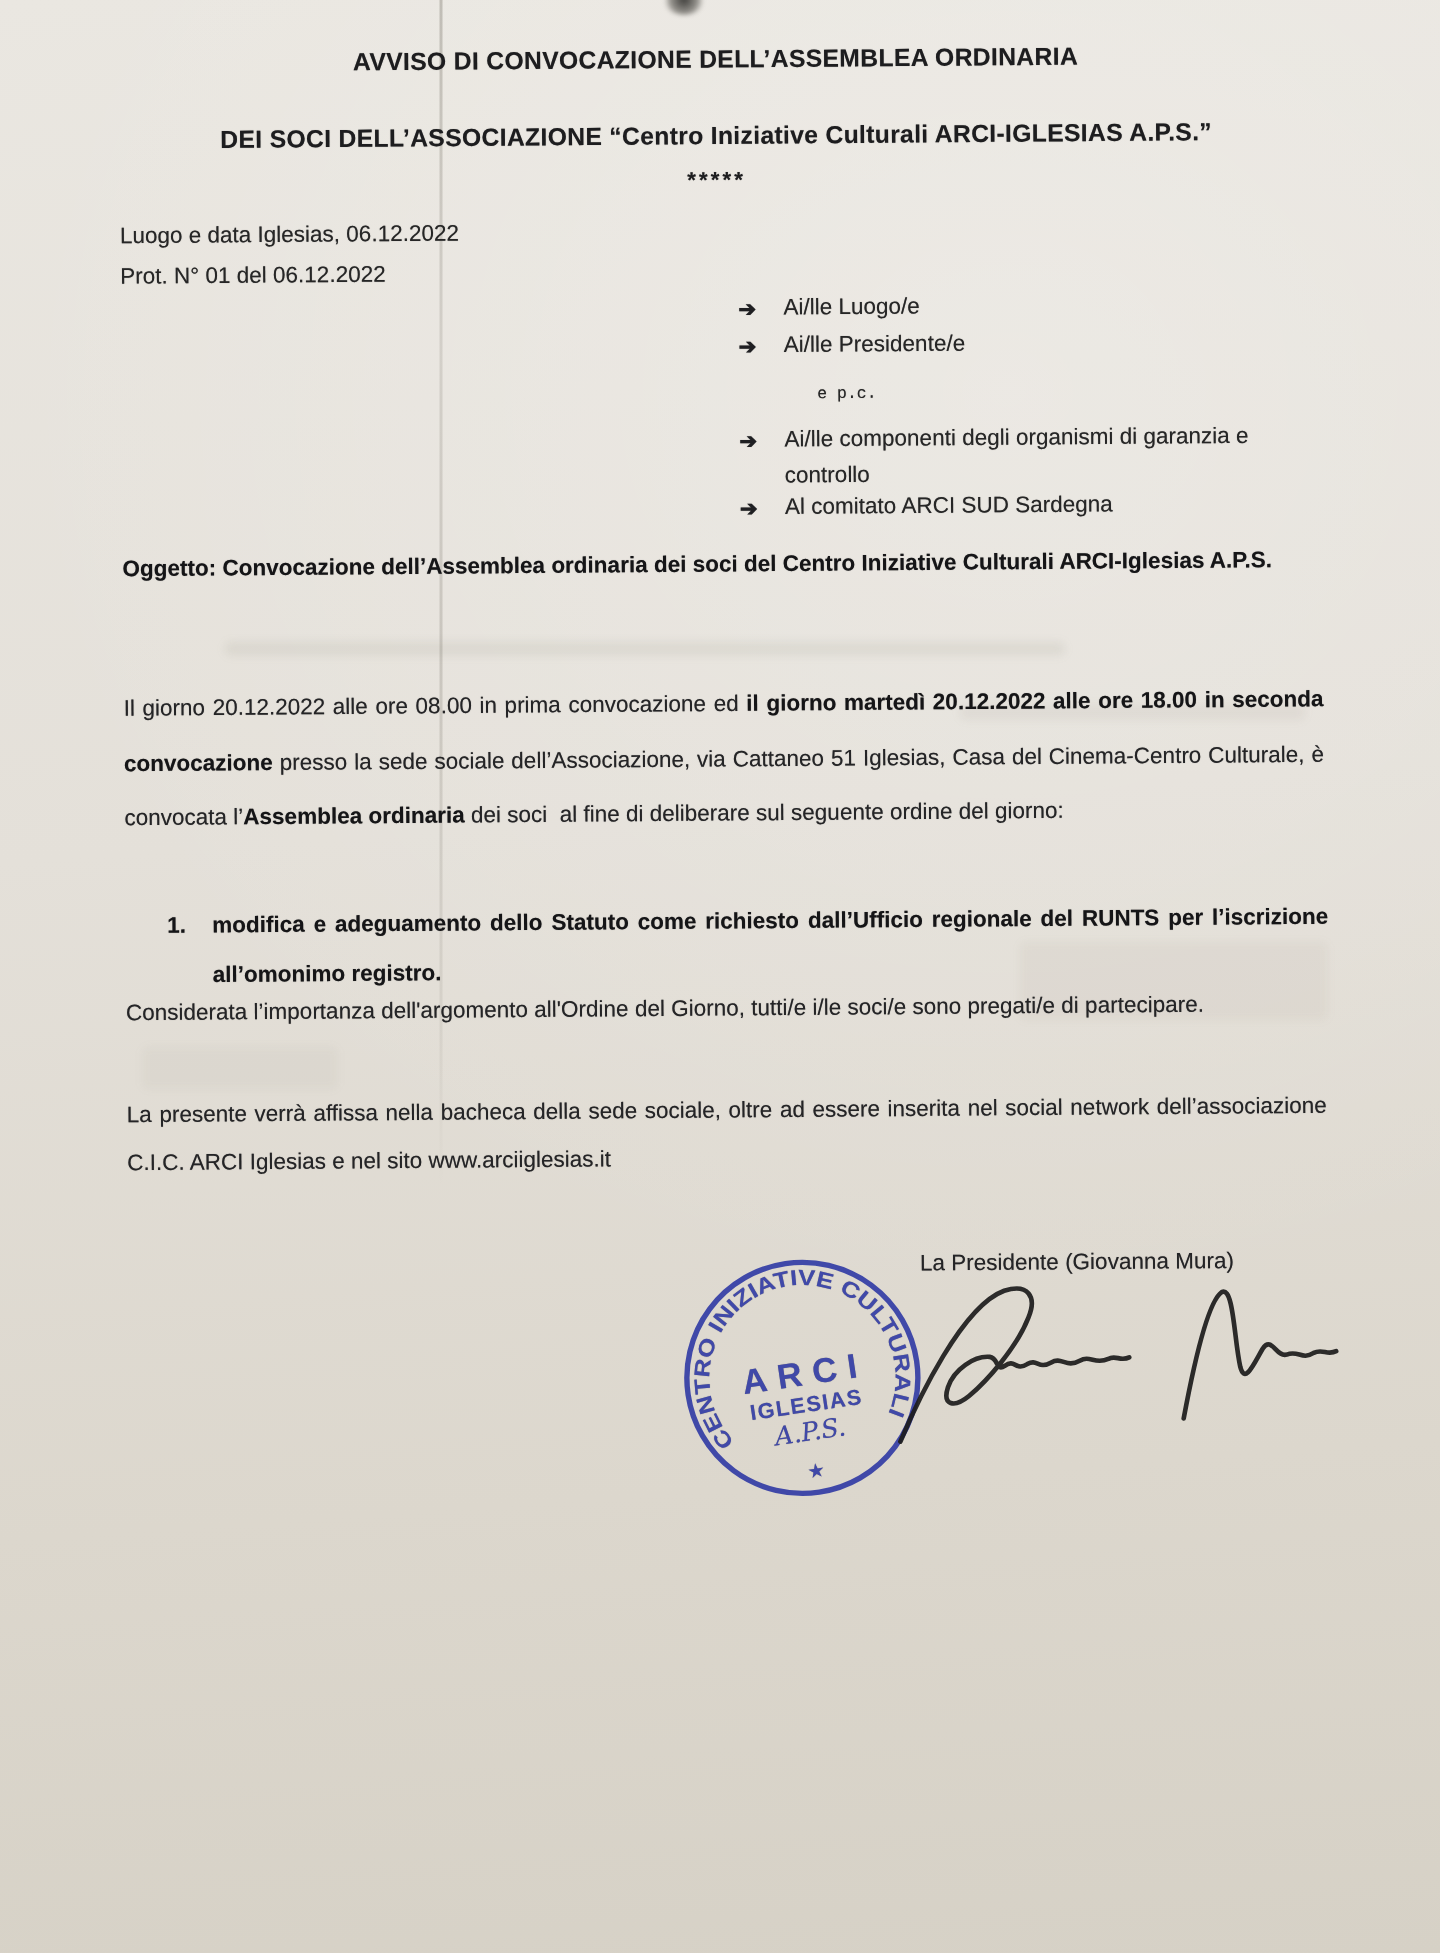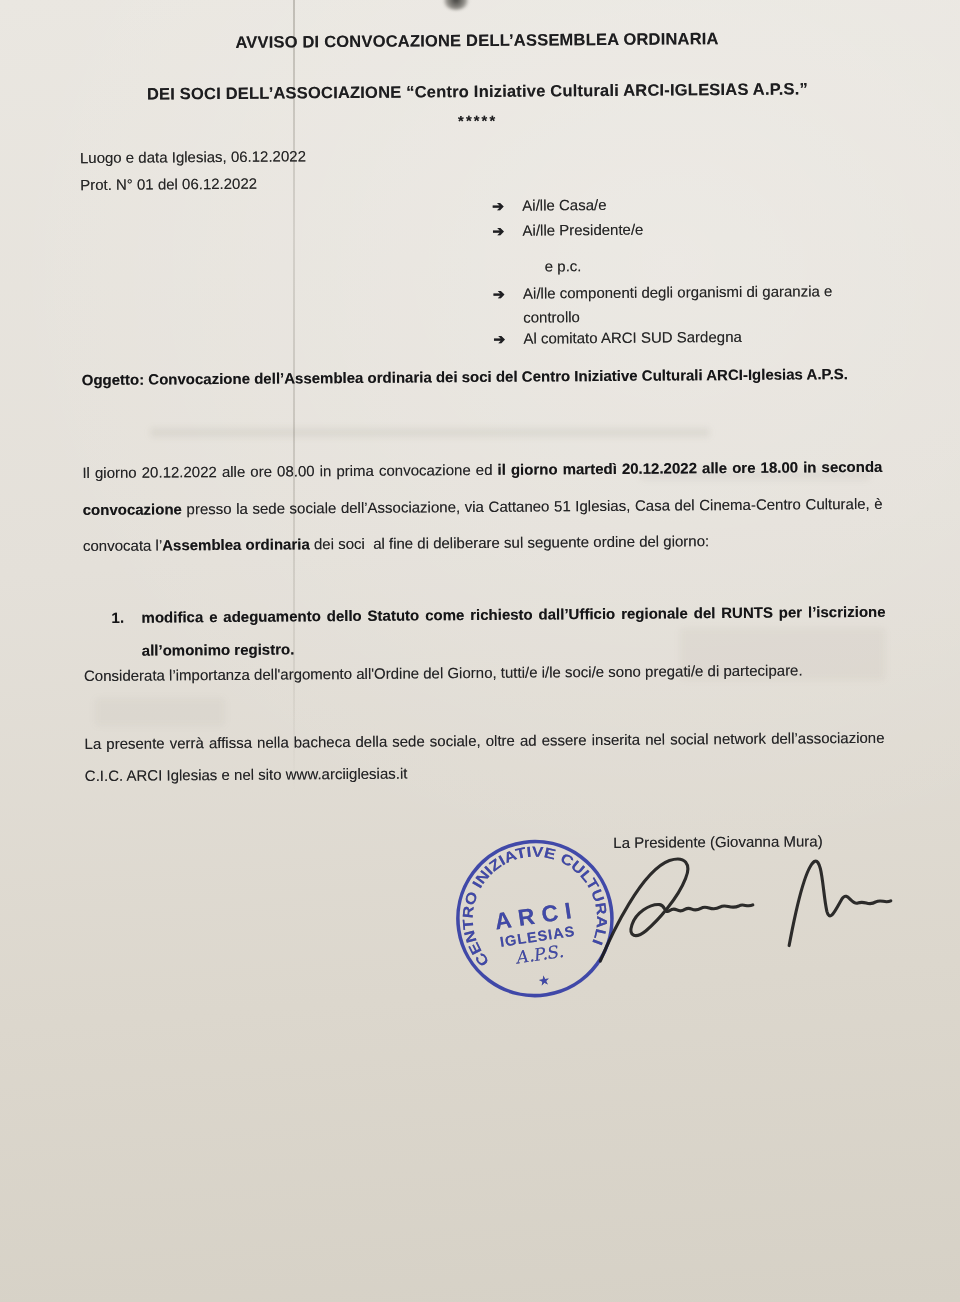--- a/index.html
+++ b/index.html
@@ -135,27 +135,27 @@
     <div class="abs title" style="top:82px;">DEI SOCI DELL’ASSOCIAZIONE “Centro Iniziative Culturali ARCI-IGLESIAS A.P.S.”</div>
     <div class="abs stars" style="top:112px;">*****</div>
 
     <div class="abs meta-block">
       <div>Luogo e data Iglesias, 06.12.2022</div>
       <div>Prot. N° 01 del 06.12.2022</div>
     </div>
 
     <div class="abs recip-row" style="left:494px; top:194px; width:400px;">
       <span class="arrow">➔</span>
-      <span class="recip-text">Ai/lle Casa/e</span>
+      <span class="recip-text">Ai/lle Luogo/e</span>
     </div>
     <div class="abs recip-row" style="left:494px; top:219px; width:400px;">
       <span class="arrow">➔</span>
       <span class="recip-text">Ai/lle Presidente/e</span>
     </div>
-    <div class="abs" style="left:546px; top:258px; font-size:15px;">e p.c.</div>
+    <div class="abs" style="left:546px; top:258px; font-size:11px;font-family:Liberation Mono, monospace;">e p.c.</div>
     <div class="abs recip-row" style="left:494px; top:282px; width:398px;">
       <span class="arrow">➔</span>
       <span class="recip-text" style="width:368px;">Ai/lle componenti degli organismi di garanzia e controllo</span>
     </div>
     <div class="abs recip-row" style="left:494px; top:327px; width:400px;">
       <span class="arrow">➔</span>
       <span class="recip-text">Al comitato ARCI SUD Sardegna</span>
     </div>
 
     <div class="abs subject justified">Oggetto: Convocazione dell’Assemblea ordinaria dei soci del Centro Iniziative Culturali ARCI-Iglesias A.P.S.</div>

